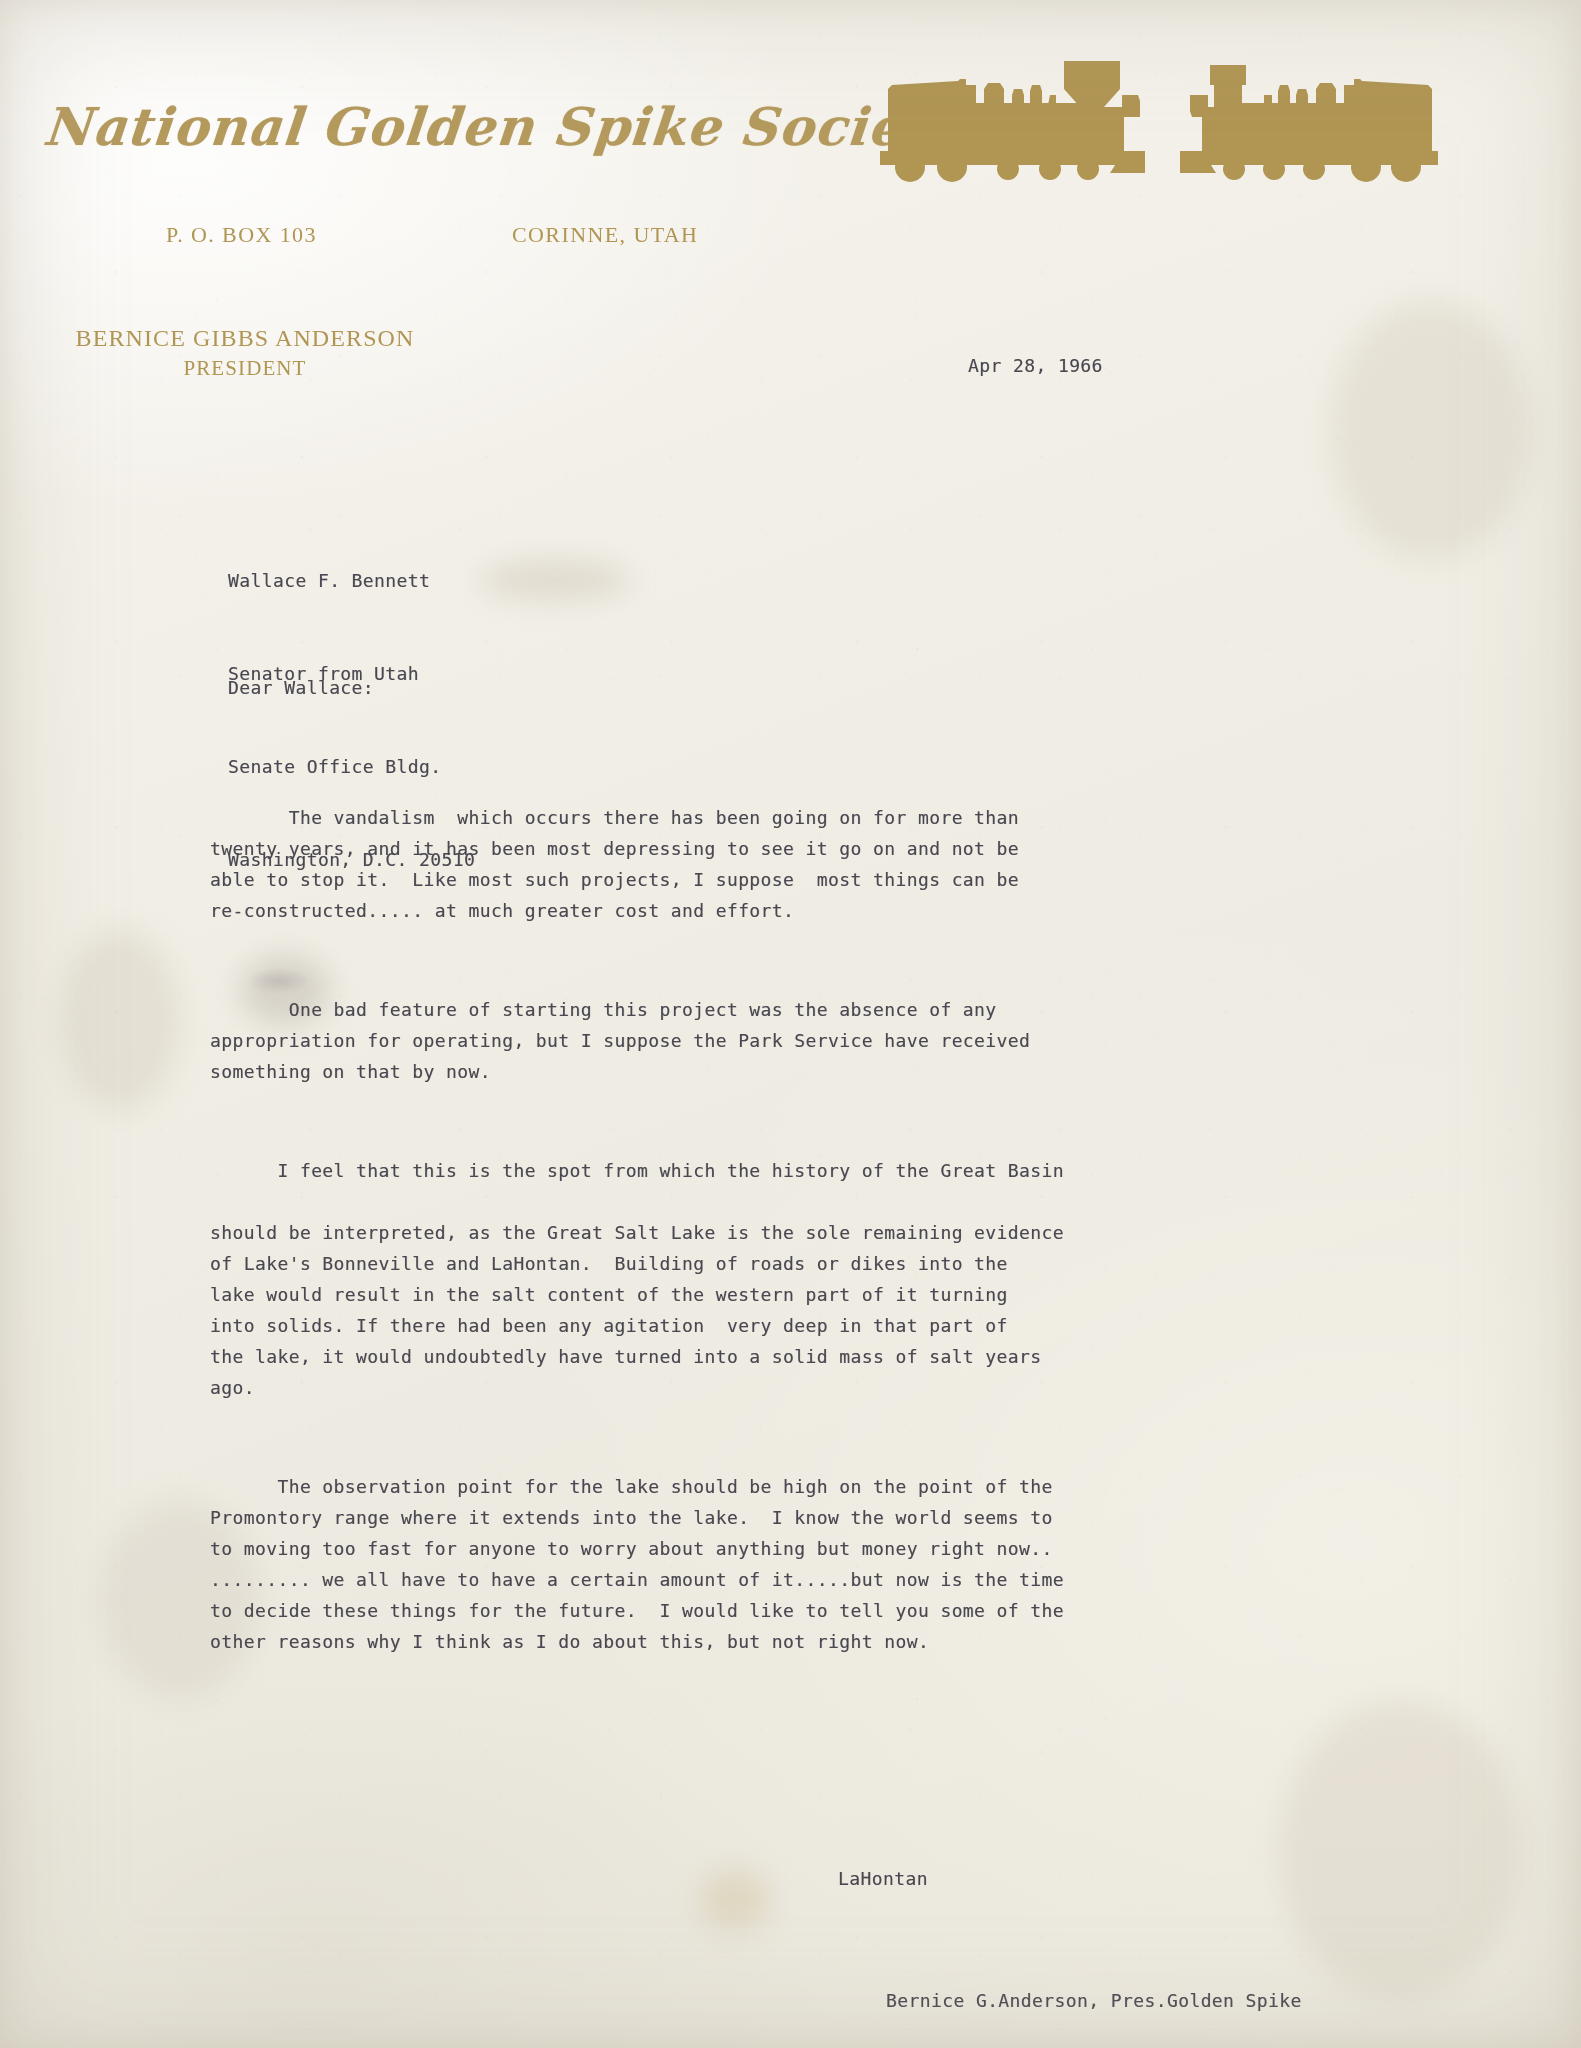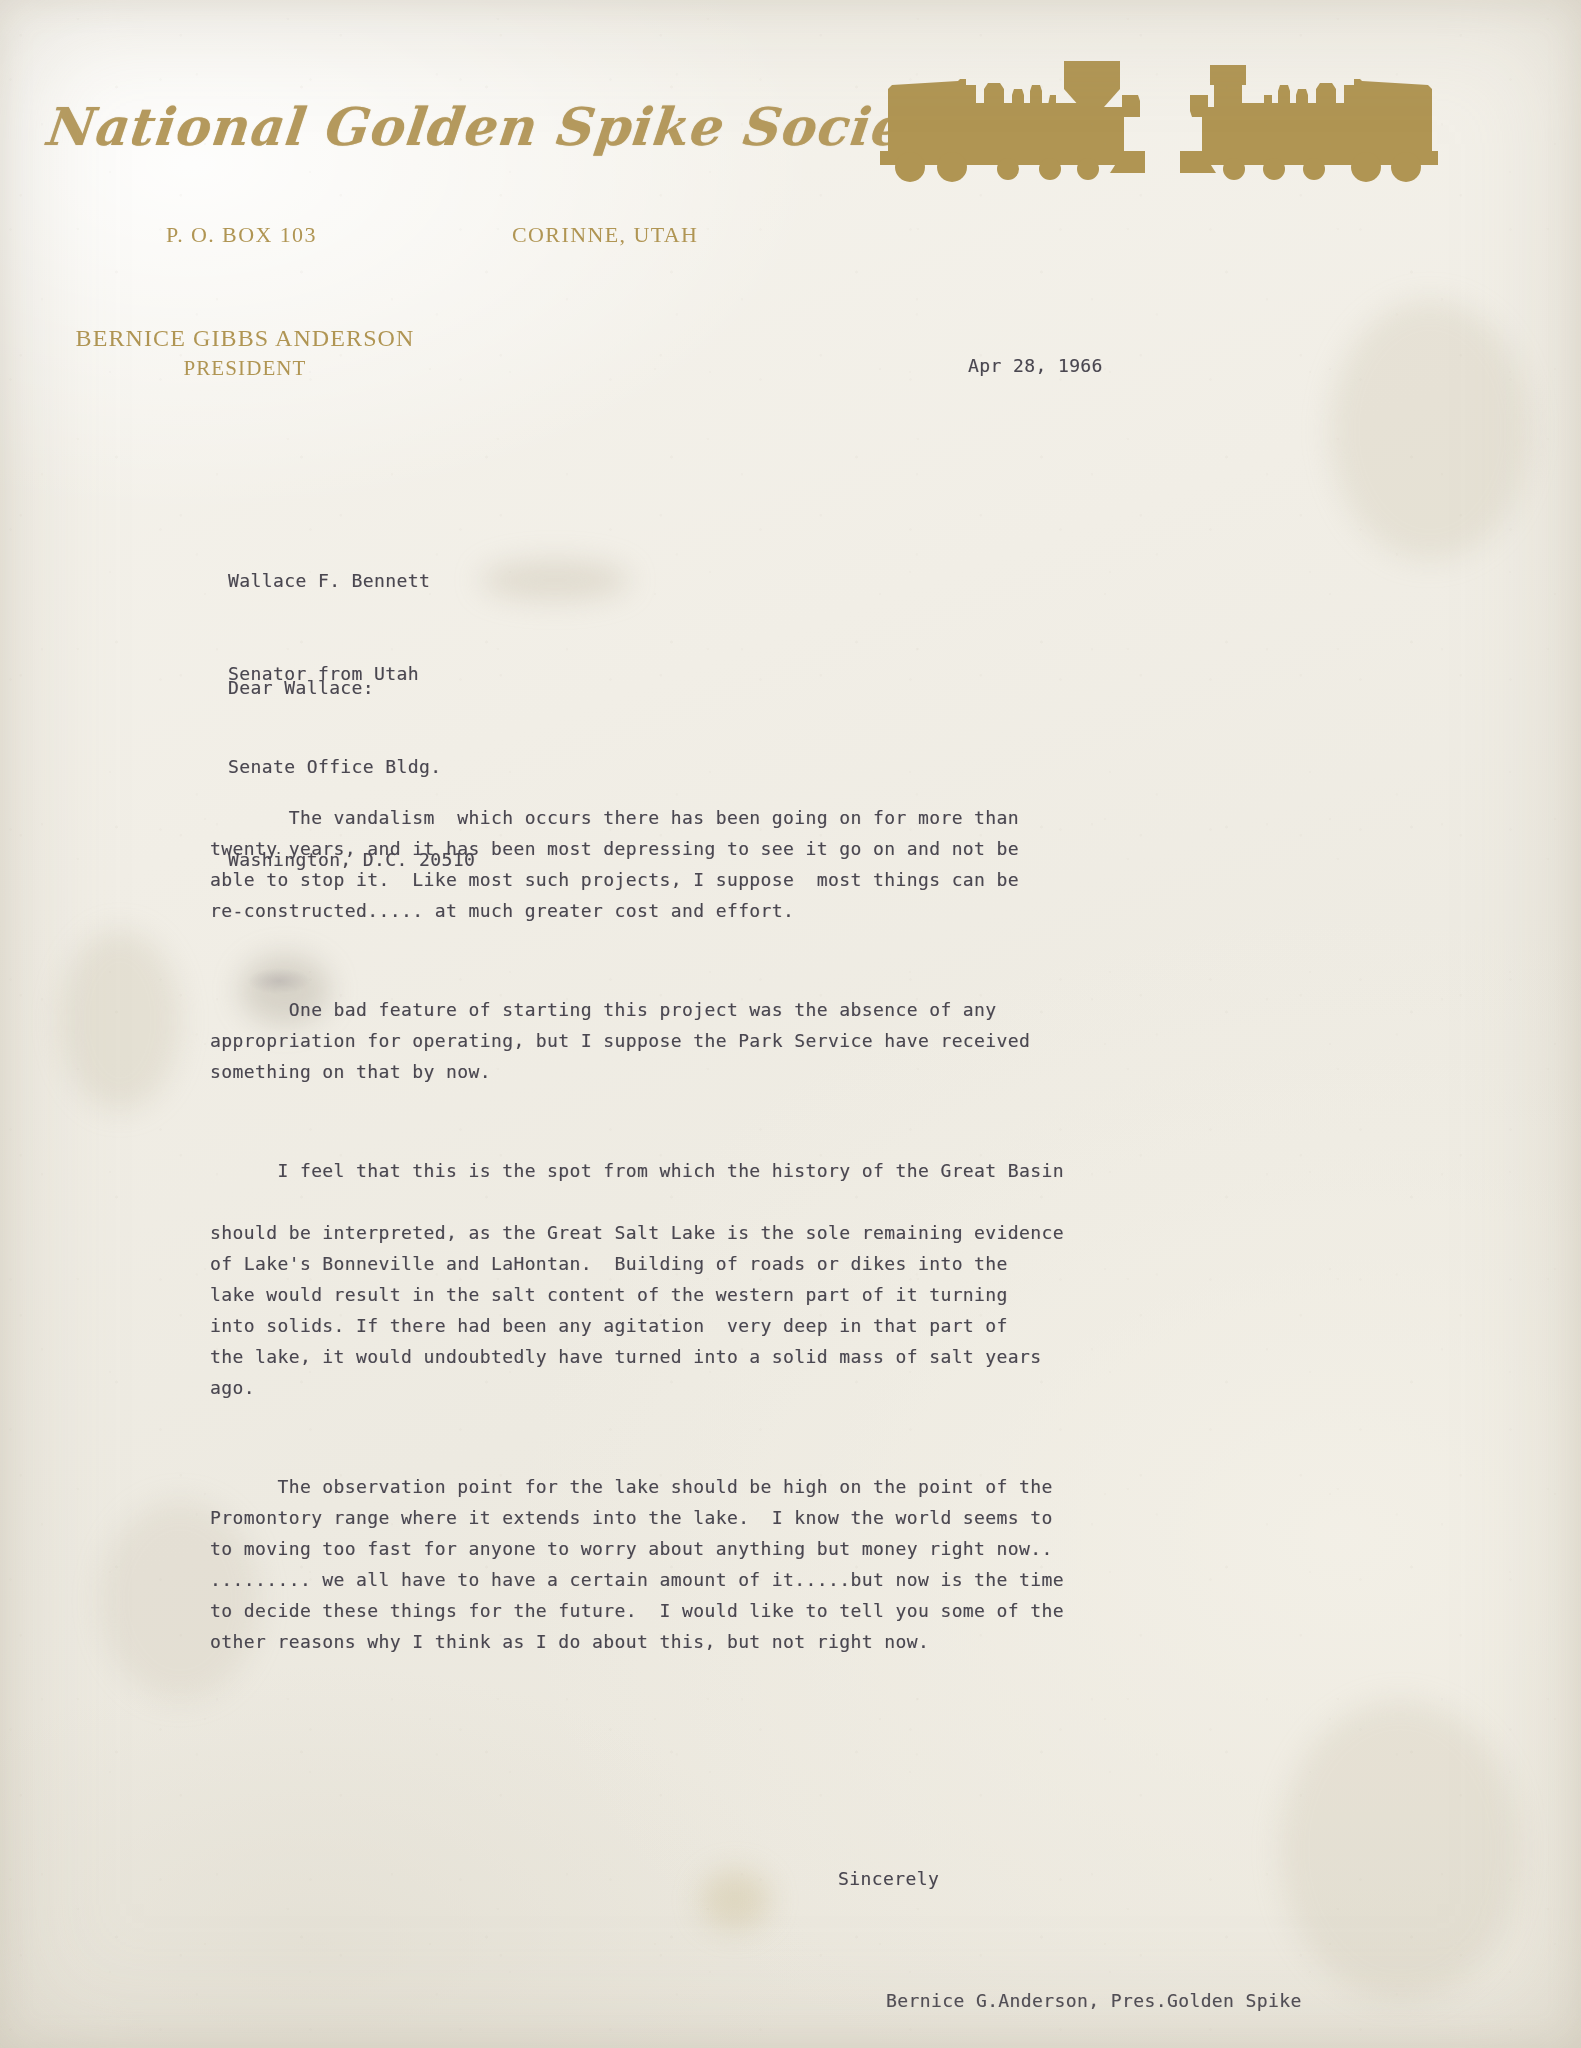--- a/index.html
+++ b/index.html
@@ -243,19 +243,19 @@
 to moving too fast for anyone to worry about anything but money right now..
 ......... we all have to have a certain amount of it.....but now is the time
 to decide these things for the future.  I would like to tell you some of the
 other reasons why I think as I do about this, but not right now.</p>
     
     
   </div>
 
   <div class="strikeover"></div>
 
-  <div class="tw closing-sincerely">Sincerely</div>
+  <div class="tw closing-sincerely">LaHontan</div>
 
   <div class="tw signature">Bernice G.Anderson, Pres.Golden Spike</div>
 
   <div class="grain"></div>
   <div class="edge-shade"></div>
 </div>
 
 </body></html>

